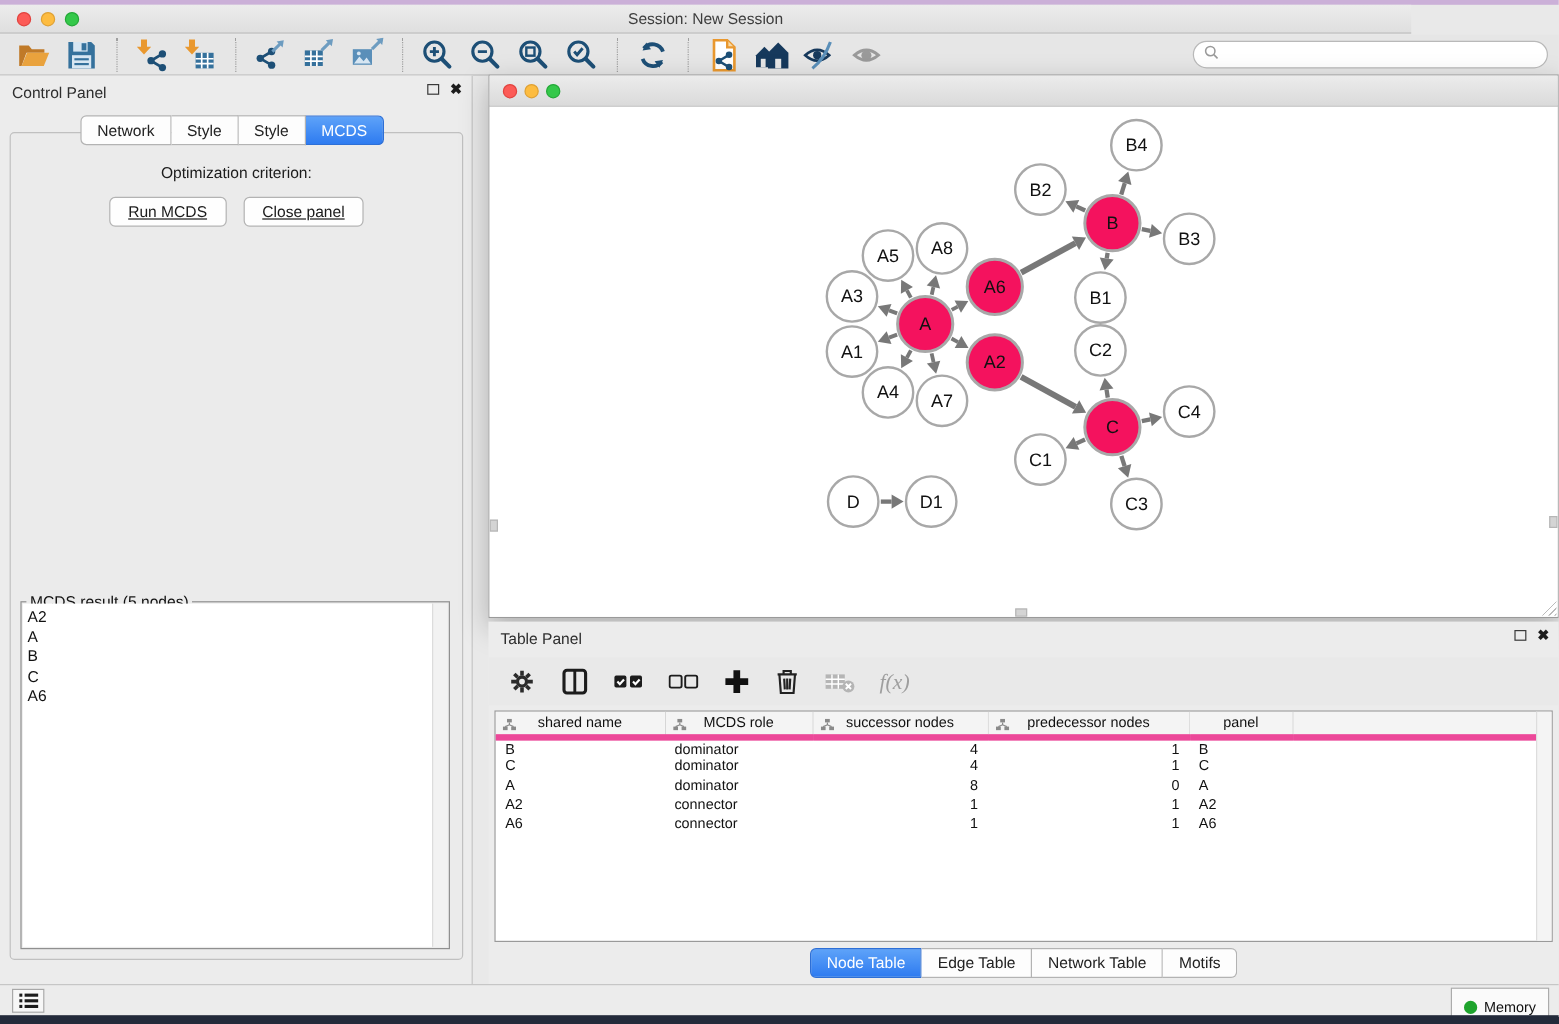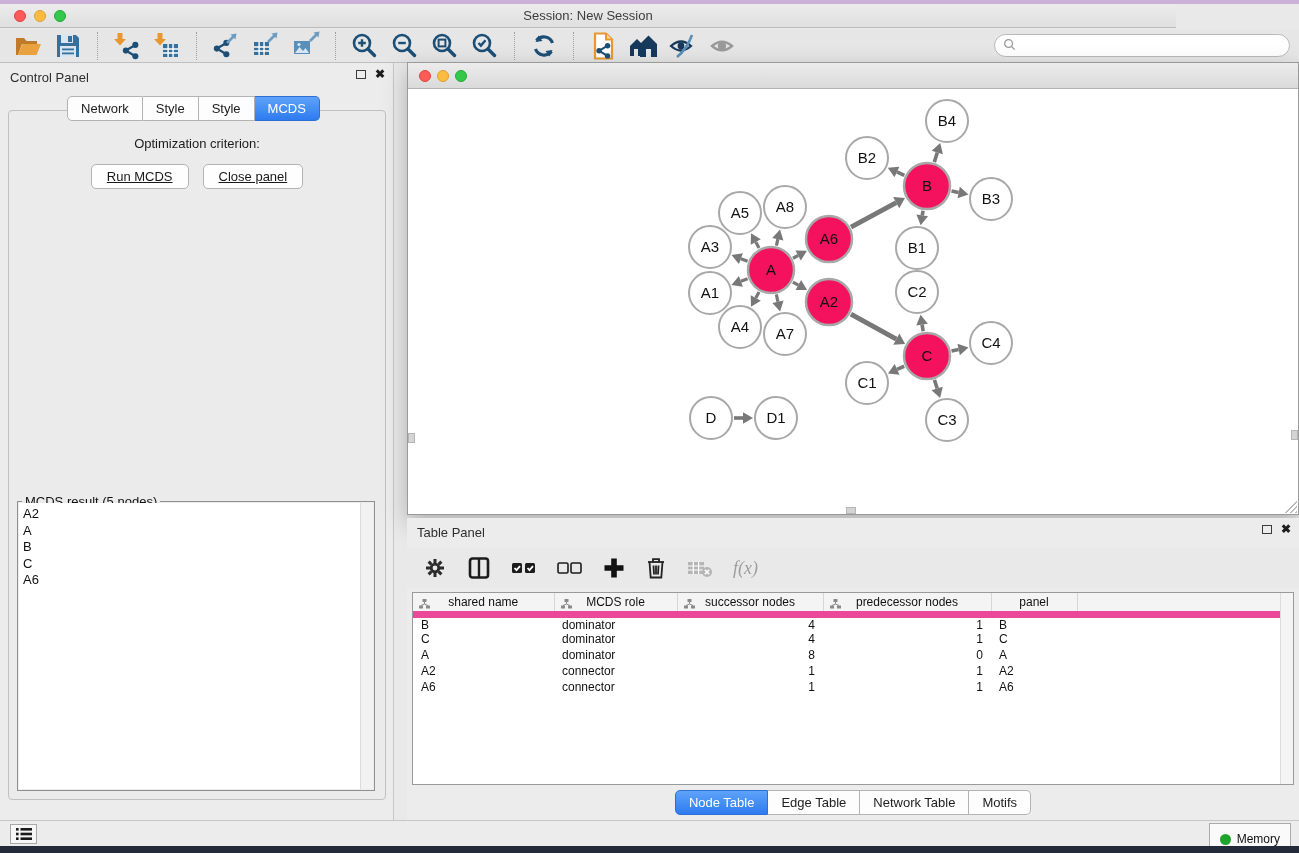--- a/index.html
+++ b/index.html
@@ -81,21 +81,21 @@
   
   .table-panel { position:absolute; left:407px; top:518px; width:892px; height:302px; background:#ececec; }
   .tp-toolbar { display:flex; align-items:center; height:40px; margin-top:2px; padding-left:16px; gap:20px;
     background:#e9e9e9; }
   .tp-icon { display:flex; align-items:center; justify-content:flex-end; cursor:pointer; }
   .tp-icon.disabled { cursor:default; }
   .fx { font-family:"Liberation Serif", serif; font-style:italic; font-size:18px; color:#9e9e9e; }
 
   .table-box { position:absolute; left:5px; top:74px; width:882px; height:193px; background:#fff; border:1px solid #9a9a9a; overflow:hidden; }
   table.node-table { border-collapse:collapse; width:868px; table-layout:fixed; font-size:12px; color:#111; }
-  table.node-table th { background:#f4f4f4; border-right:1px solid #d6d6d6; border-bottom:7px solid #ec4899;
+  table.node-table th { background:#f4f4f4; border-right:1px solid #d6d6d6; border-bottom:5px solid #ec4899;
     font-weight:normal; height:21px; position:relative; text-align:center; }
   table.node-table th .sort-ic { position:absolute; left:6px; top:5px; }
   table.node-table td { height:15.8px; padding:0 8px; white-space:nowrap; }
   td.num { text-align:right; padding-right:10px; }
   .tbl-scroll { position:absolute; top:0; right:0; bottom:0; width:13px; background:#f4f4f4; border-left:1px solid #ddd; }
 
   .tp-tabs { position:absolute; left:0; right:0; top:272px; }
 
   
   .statusbar { position:absolute; left:0; top:820px; width:1299px; height:26px; background:#ececec; border-top:1px solid #c6c6c6; }

